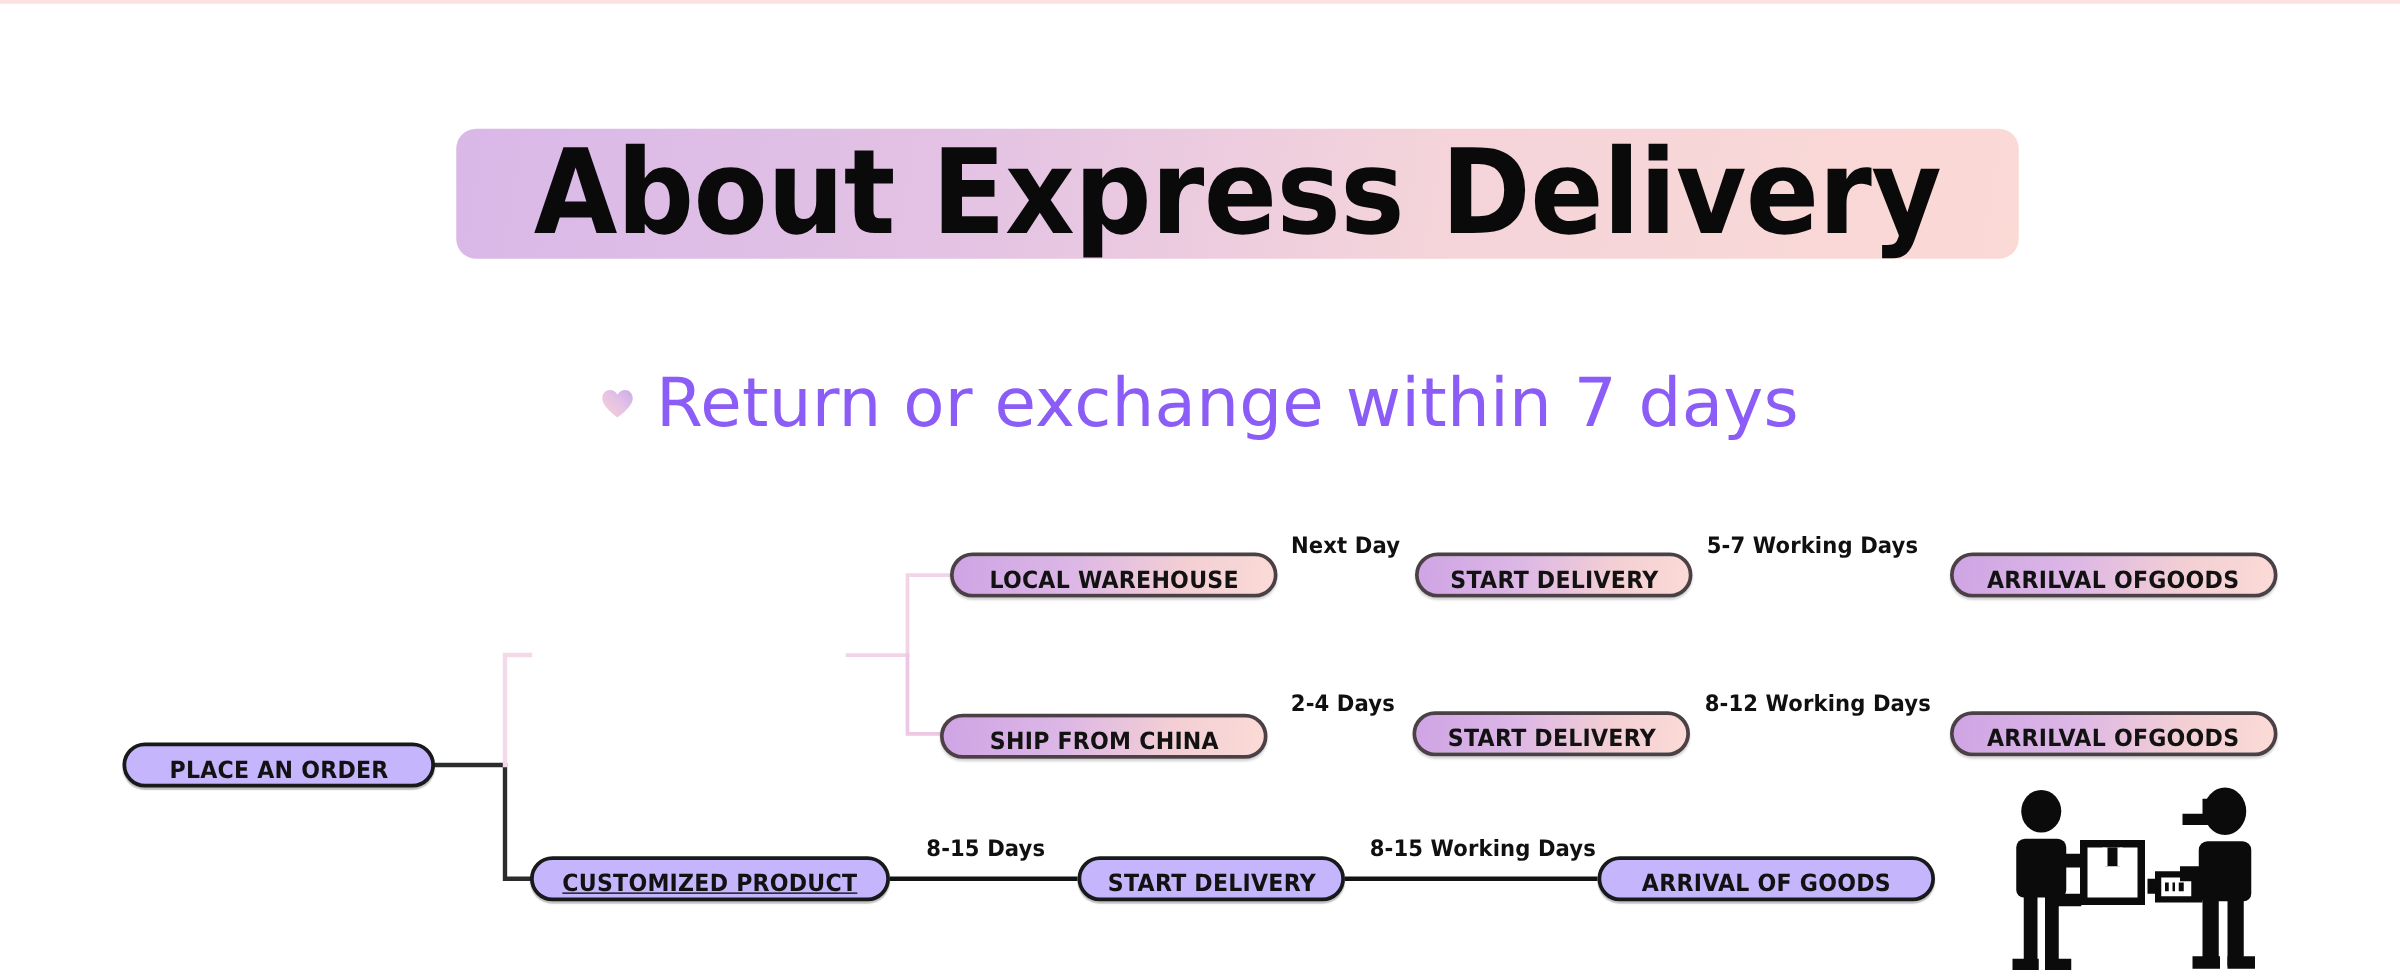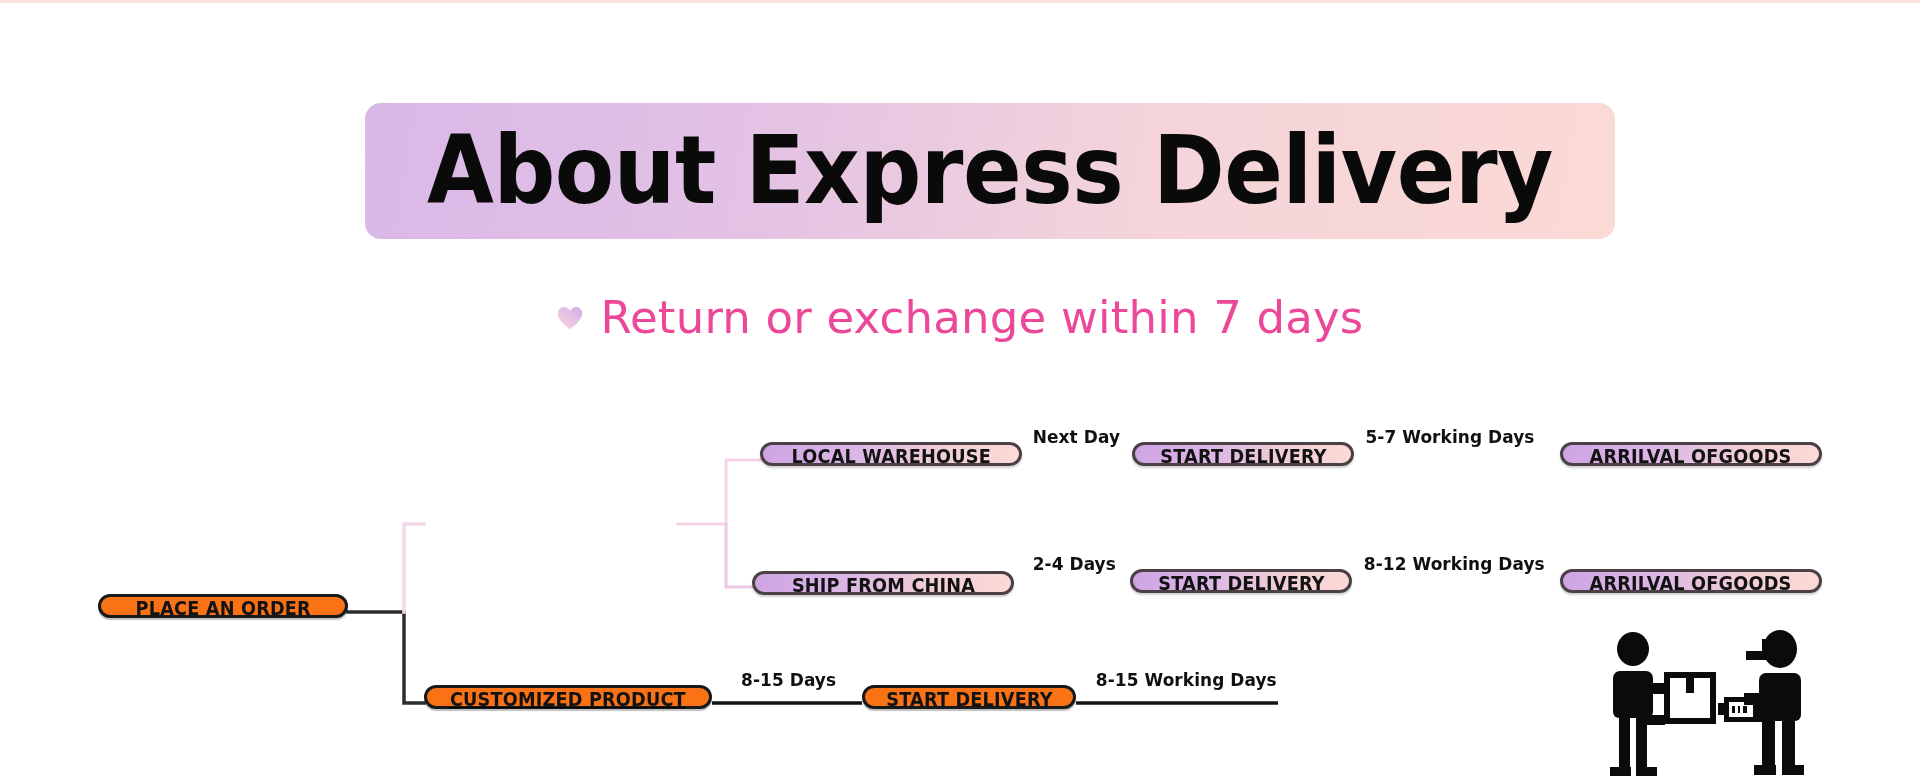--- a/index.html
+++ b/index.html
@@ -21,21 +21,21 @@
     border-top: 3px solid #fbe2e0;
     box-sizing: border-box;
   }
 
   
   .title-banner {
     position: absolute;
     left: 365px;
     top: 100px;
     width: 1250px;
-    height: 136px;
+    height: 104px;
     border-radius: 16px;
     background: linear-gradient(100deg, #d9b8e8 0%, #e3c2e4 32%, #f4d4da 62%, #fbd9d5 100%);
     display: flex;
     align-items: center;
     justify-content: center;
   }
   .title-text {
     font-family: "DejaVu Sans", sans-serif;
     font-weight: bold;
     font-size: 94px;
@@ -57,22 +57,22 @@
     justify-content: center;
     gap: 18px;
   }
   .heart-icon {
     width: 26px;
     height: 24px;
     display: block;
   }
   .subtitle-text {
     font-family: "DejaVu Sans", sans-serif;
-    font-size: 45px;
-    color: #ec4899;
+    font-size: 54px;
+    color: #8b5cf6;
     white-space: nowrap;
     letter-spacing: 0.2px;
   }
 
   
   .flow {
     position: absolute;
     left: 0;
     top: 0;
     width: 1920px;
@@ -83,45 +83,45 @@
     left: 0;
     top: 0;
     width: 1920px;
     height: 781px;
     pointer-events: none;
   }
 
   .node {
     position: absolute;
     display: flex;
-    align-items: flex-start;
+    align-items: flex-end;
     justify-content: center;
     box-sizing: border-box;
     border-radius: 999px;
-    height: 24px;
+    height: 36px;
     white-space: nowrap;
   }
   .node .node-label {
     font-family: "DejaVu Sans", sans-serif;
     font-weight: bold;
     font-size: 19px;
     letter-spacing: 0.2px;
     color: #121212;
     transform: scaleX(0.93);
   }
 
   
   .node.grad {
     background: linear-gradient(95deg, #cfa4e4 0%, #dcb6e6 36%, #f3cfd4 72%, #fbdad6 100%);
     border: 3px solid #4a4046;
     box-shadow: 0 2px 2px rgba(0,0,0,0.18);
   }
   
   .node.plain {
-    background: #f97316;
+    background: #c4b5fd;
     border: 3px solid #17191a;
     box-shadow: 0 2px 1px rgba(0,0,0,0.25);
   }
 
   .edge-label {
     position: absolute;
     font-family: "DejaVu Sans", sans-serif;
     font-weight: bold;
     font-size: 18px;
     color: #101010;
@@ -222,20 +222,23 @@
     </div>
 
     <div class="node plain" style="left:424px; top:682px; width:288px;text-decoration:underline;">
       <span class="node-label">CUSTOMIZED PRODUCT</span>
     </div>
     <div class="edge-label" style="left:738px; top:666px;">8-15 Days</div>
     <div class="node plain" style="left:862px; top:682px; width:214px;">
       <span class="node-label">START DELIVERY</span>
     </div>
     <div class="edge-label" style="left:1090px; top:666px;">8-15 Working Days</div>
+    <div class="node plain" style="left:1278px; top:682px; width:270px;">
+      <span class="node-label">ARRIVAL OF GOODS</span>
+    </div>
 
     <svg class="delivery-art" viewBox="0 0 220 152">
       <g fill="#0b0b0b">
 
         <ellipse cx="37" cy="22" rx="16" ry="17"></ellipse>
         <path d="M24 44 h26 a7 7 0 0 1 7 7 v34 a6 6 0 0 1 -6 6 h-28 a6 6 0 0 1 -6 -6 v-34 a7 7 0 0 1 7 -7 z"></path>
 
         <path d="M49 56 h22 v11 h-22 z"></path>
         <path d="M49 88 h20 v10 h-20 z"></path>
 

